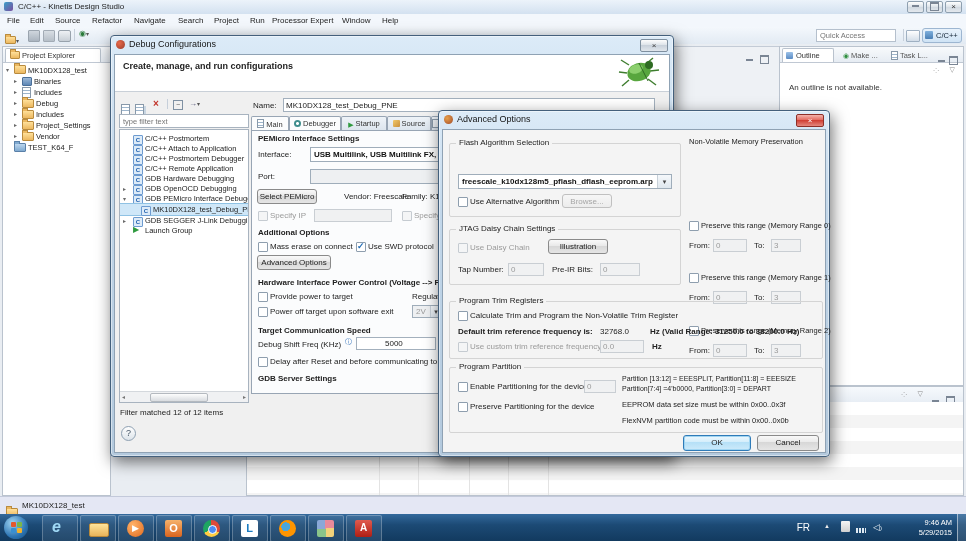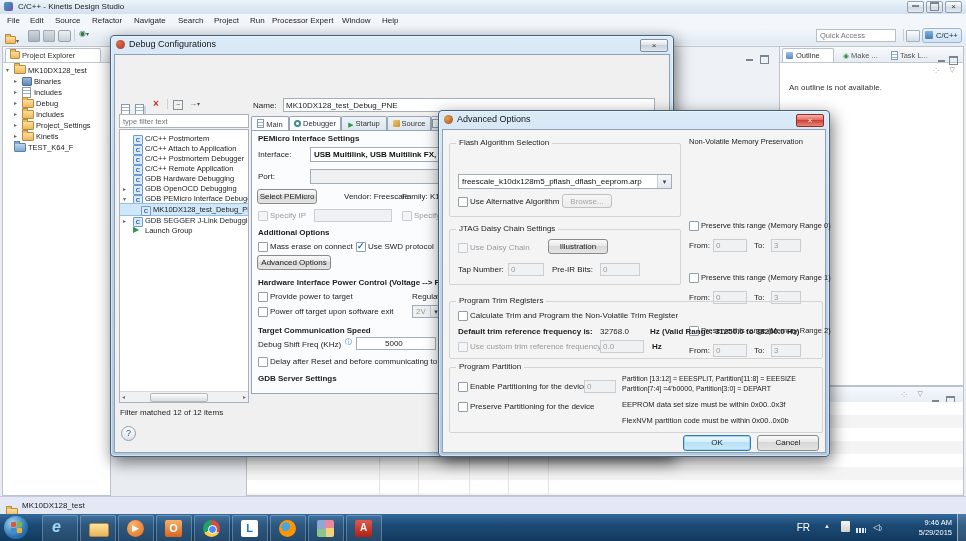--- a/index.html
+++ b/index.html
@@ -165,21 +165,21 @@
       <span class="ab" style="left:33px;top:1px">Includes</span>
     </div>
     <div class="ab trow" style="top:73px">
       <span class="tarr" style="left:11px;top:1px">▸</span>
       <span class="ab" style="left:19px;top:1px"><span class="fo"></span></span>
       <span class="ab" style="left:33px;top:1px">Project_Settings</span>
     </div>
     <div class="ab trow" style="top:84px">
       <span class="tarr" style="left:11px;top:1px">▸</span>
       <span class="ab" style="left:19px;top:1px"><span class="fo"></span></span>
-      <span class="ab" style="left:33px;top:1px">Kinetis</span>
+      <span class="ab" style="left:33px;top:1px">Vendor</span>
     </div>
     <div class="ab trow" style="top:95px">
       <span class="ab" style="left:11px;top:1px"><span class="fo blue"></span></span>
       <span class="ab" style="left:25px;top:1px">TEST_K64_F</span>
     </div>
   </div>
 
   <div class="ab" style="left:779px;top:46px;width:183px;height:338px;background:#fff;border:1px solid #bac3ce">
     <div class="vtabbar">
       <div class="vtab" style="left:2px;width:52px">
@@ -221,20 +221,37 @@
     <span class="ab f8" style="left:22px;top:4px;color:#222">MK10DX128_test</span>
   </div>
 </div>
 
 <div class="dlg" style="left:110px;top:35px;width:562px;height:420px">
   <span class="ab" style="left:5px;top:4px;width:9px;height:9px;background:radial-gradient(circle at 35% 35%,#e86a4a,#9a3b2a);border-radius:50%"></span>
   <span class="dtitle">Debug Configurations</span>
   <span class="dclose">×</span>
   <div class="dbody"></div>
 
+  <div class="ab" style="left:4px;top:19px;width:554px;height:36px;background:#fff;border-bottom:1px solid #c9d0d8">
+    <span class="ab f8 b" style="left:8px;top:6px;font-size:9px">Create, manage, and run configurations</span>
+    <svg class="ab" style="left:502px;top:2px" width="44" height="32" viewBox="0 0 44 32">
+      <g stroke="#3e7d2e" stroke-width="1.4" fill="none">
+        <line x1="12" y1="8" x2="4" y2="3"></line>
+          <line x1="10" y1="16" x2="2" y2="15"></line>
+          <line x1="12" y1="23" x2="5" y2="29"></line>
+        <line x1="30" y1="6" x2="36" y2="1"></line>
+          <line x1="33" y1="14" x2="42" y2="13"></line>
+          <line x1="31" y1="22" x2="39" y2="28"></line>
+      </g>
+      <ellipse cx="22" cy="15" rx="12" ry="9" fill="#58a63e" transform="rotate(-18 22 15)"></ellipse>
+      <ellipse cx="19" cy="12" rx="7" ry="4.5" fill="#8ccf6e" transform="rotate(-18 19 12)"></ellipse>
+      <circle cx="32" cy="8" r="4" fill="#2e6b22"></circle>
+      <line x1="22" y1="6" x2="31" y2="24" stroke="#2e6b22" stroke-width="1"></line>
+    </svg>
+  </div>
 
   <div class="ab" style="left:8px;top:62px;width:128px;height:14px">
     <span class="ab" style="left:2px;top:1px"><span class="pgi"></span></span>
     <span class="ab" style="left:16px;top:1px"><span class="pgi" style="box-shadow:2px 2px 0 #c9d6e2"></span></span>
     <span class="ab" style="left:34px;top:0;color:#c2342a;font-size:10px;font-weight:bold">×</span>
     <span class="sep" style="left:48px;top:1px;height:10px"></span>
     <span class="ab" style="left:54px;top:2px;width:8px;height:8px;border:1px solid #7f91a3;font-size:7px;line-height:7px;text-align:center;color:#555">−</span>
     <span class="ab" style="left:70px;top:1px;font-size:8px;color:#557">→<span style="font-size:6px;color:#555">▾</span></span>
   </div>
 
@@ -369,21 +386,21 @@
 
 <div class="dlg" style="left:438px;top:110px;width:390px;height:345px">
   <span class="ab" style="left:5px;top:4px;width:9px;height:9px;background:radial-gradient(circle at 35% 35%,#e8a04a,#a04a2a);border-radius:50%"></span>
   <span class="dtitle">Advanced Options</span>
   <span class="dclose red">×</span>
   <div class="dbody" style="background:#f4f4f4"></div>
 
   <div class="grp" style="left:10px;top:32px;width:230px;height:72px">
     <span class="gl">Flash Algorithm Selection</span>
     <div class="dd" style="left:8px;top:30px;width:214px;height:15px">
-      <span class="tx b" style="font-weight:normal">freescale_k10dx128m5_pflash_dflash_eeprom.arp</span>
+      <span class="tx b" style="font-weight:bold">freescale_k10dx128m5_pflash_dflash_eeprom.arp</span>
         <span class="ar">▾</span>
     </div>
     <span class="cb ab" style="left:8px;top:53px"></span>
     <span class="ab f8" style="left:20px;top:53px">Use Alternative Algorithm</span>
     <span class="btn d" style="left:112px;top:50px;width:50px;height:14px">Browse...</span>
   </div>
 
   <div class="grp" style="left:10px;top:118px;width:230px;height:54px">
     <span class="gl">JTAG Daisy Chain Settings</span>
     <span class="cb d ab" style="left:8px;top:13px"></span>

